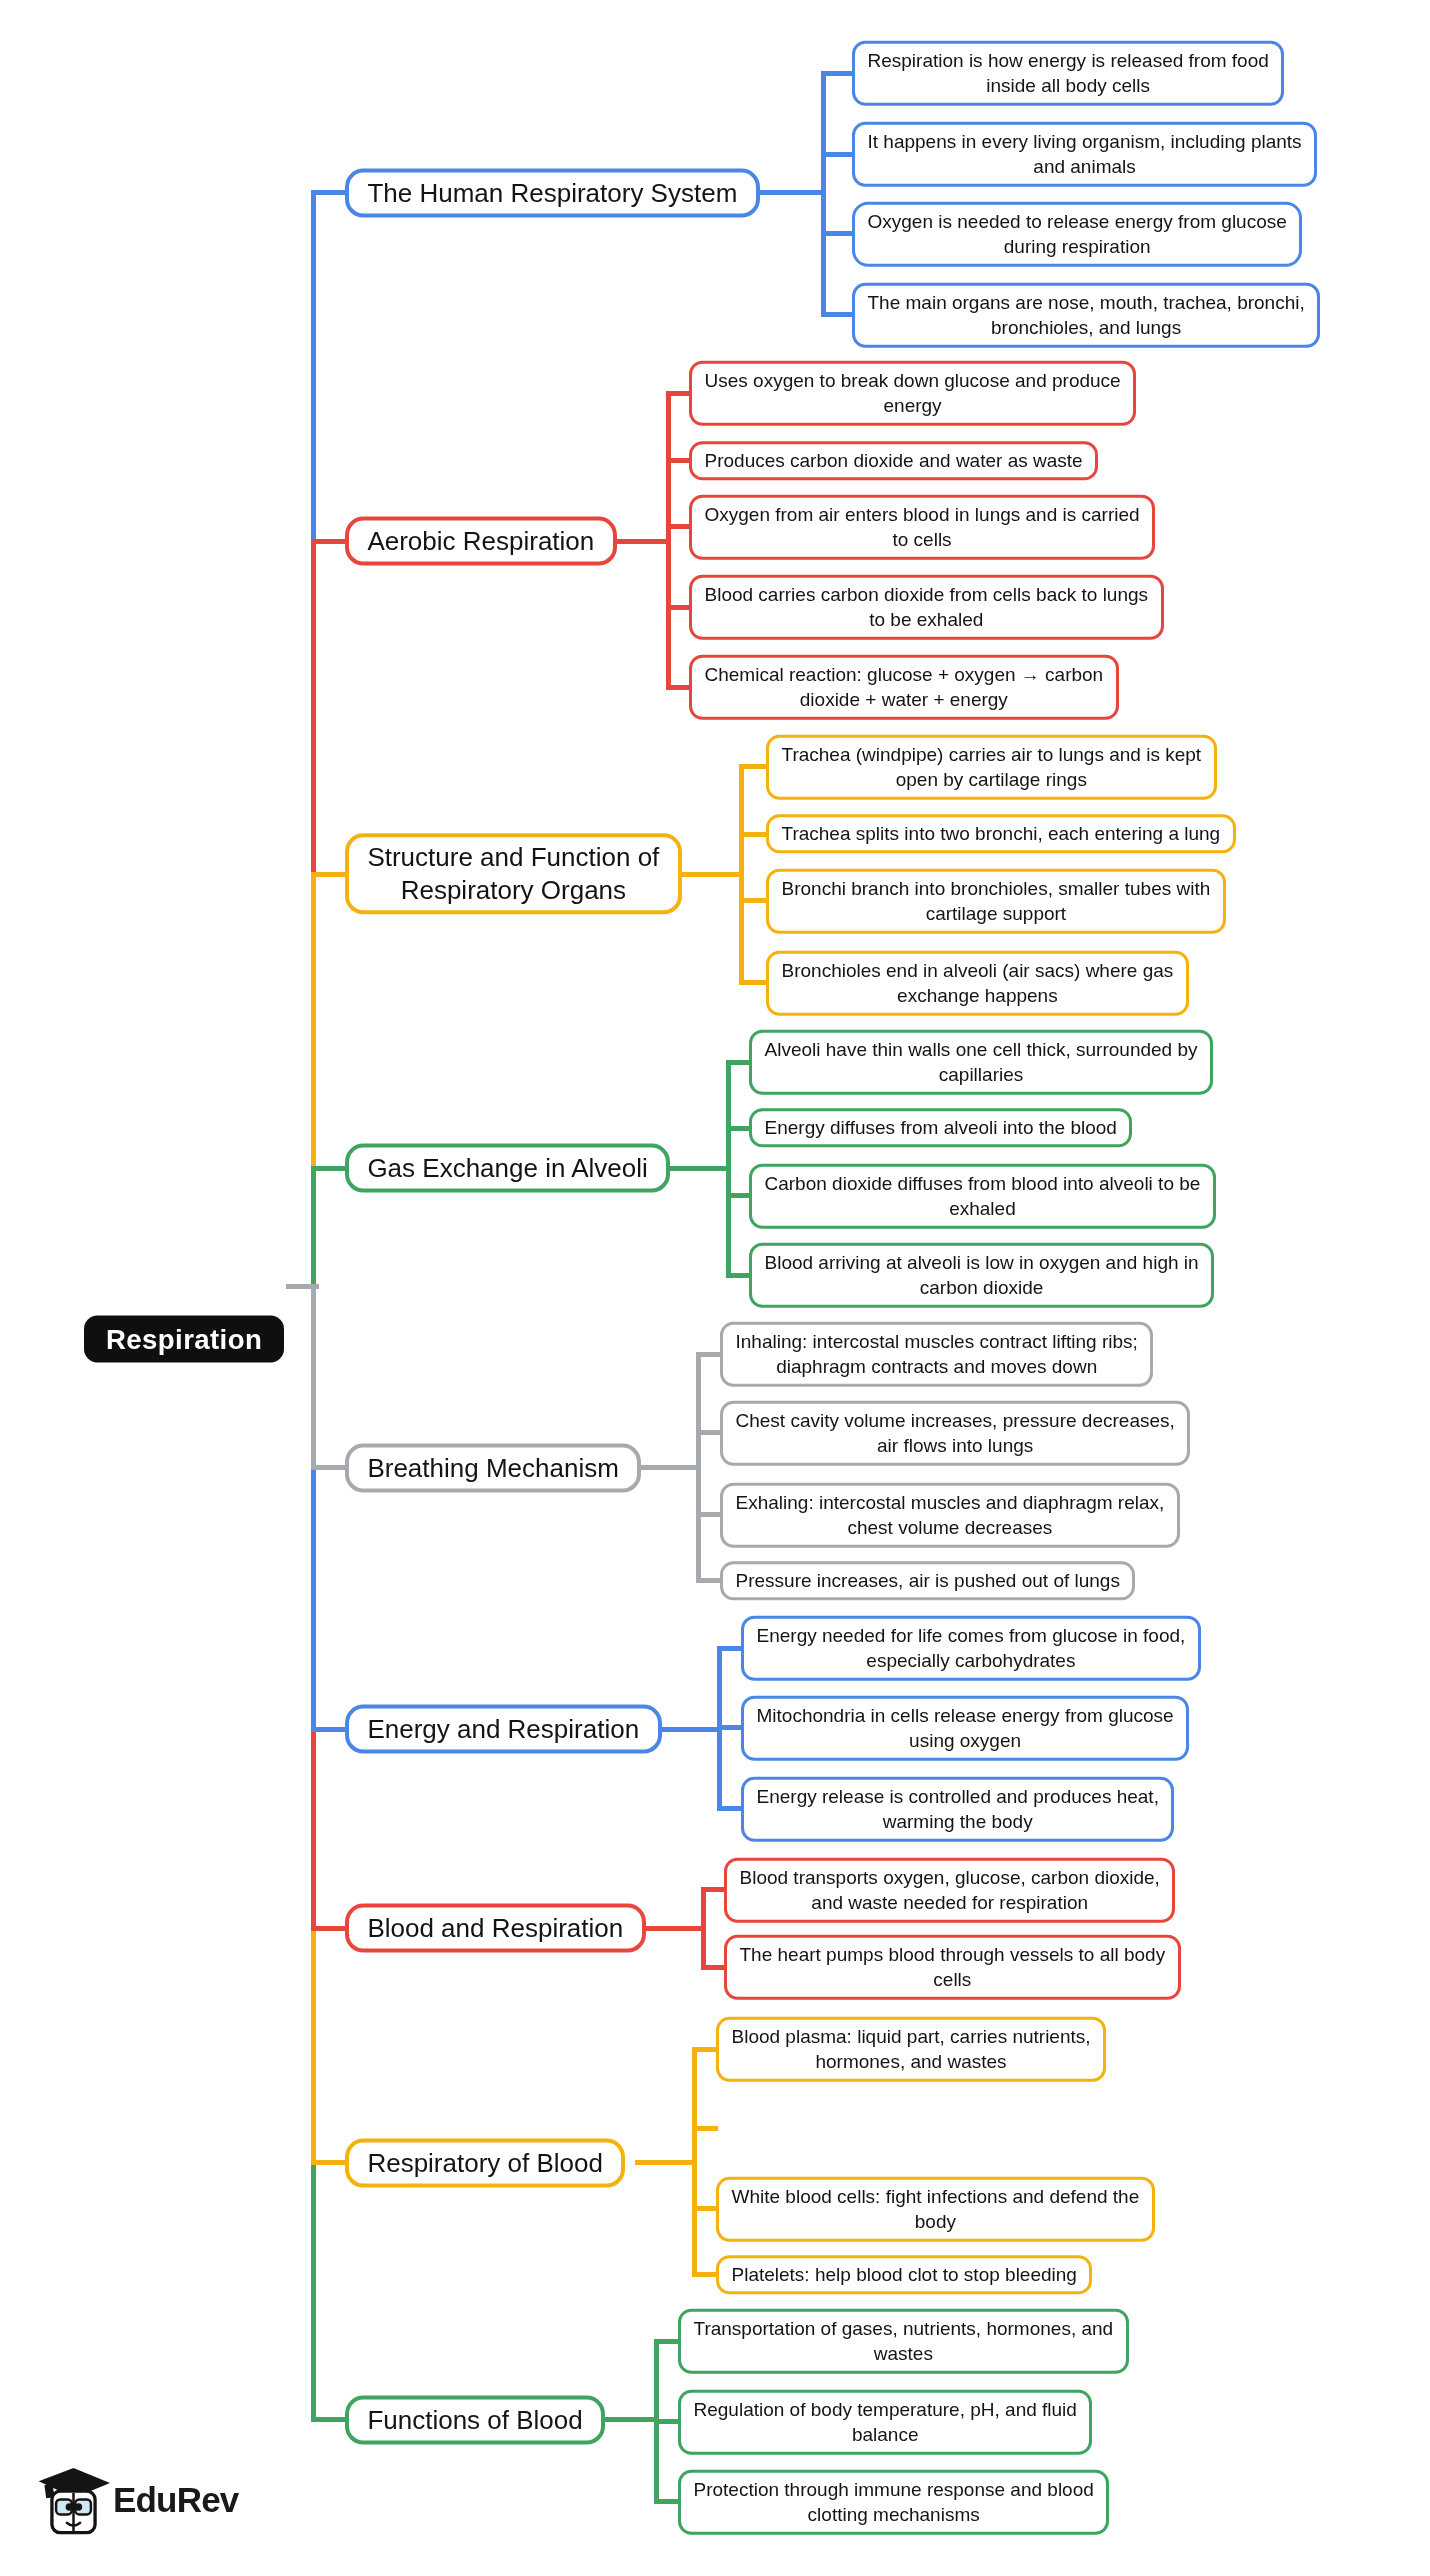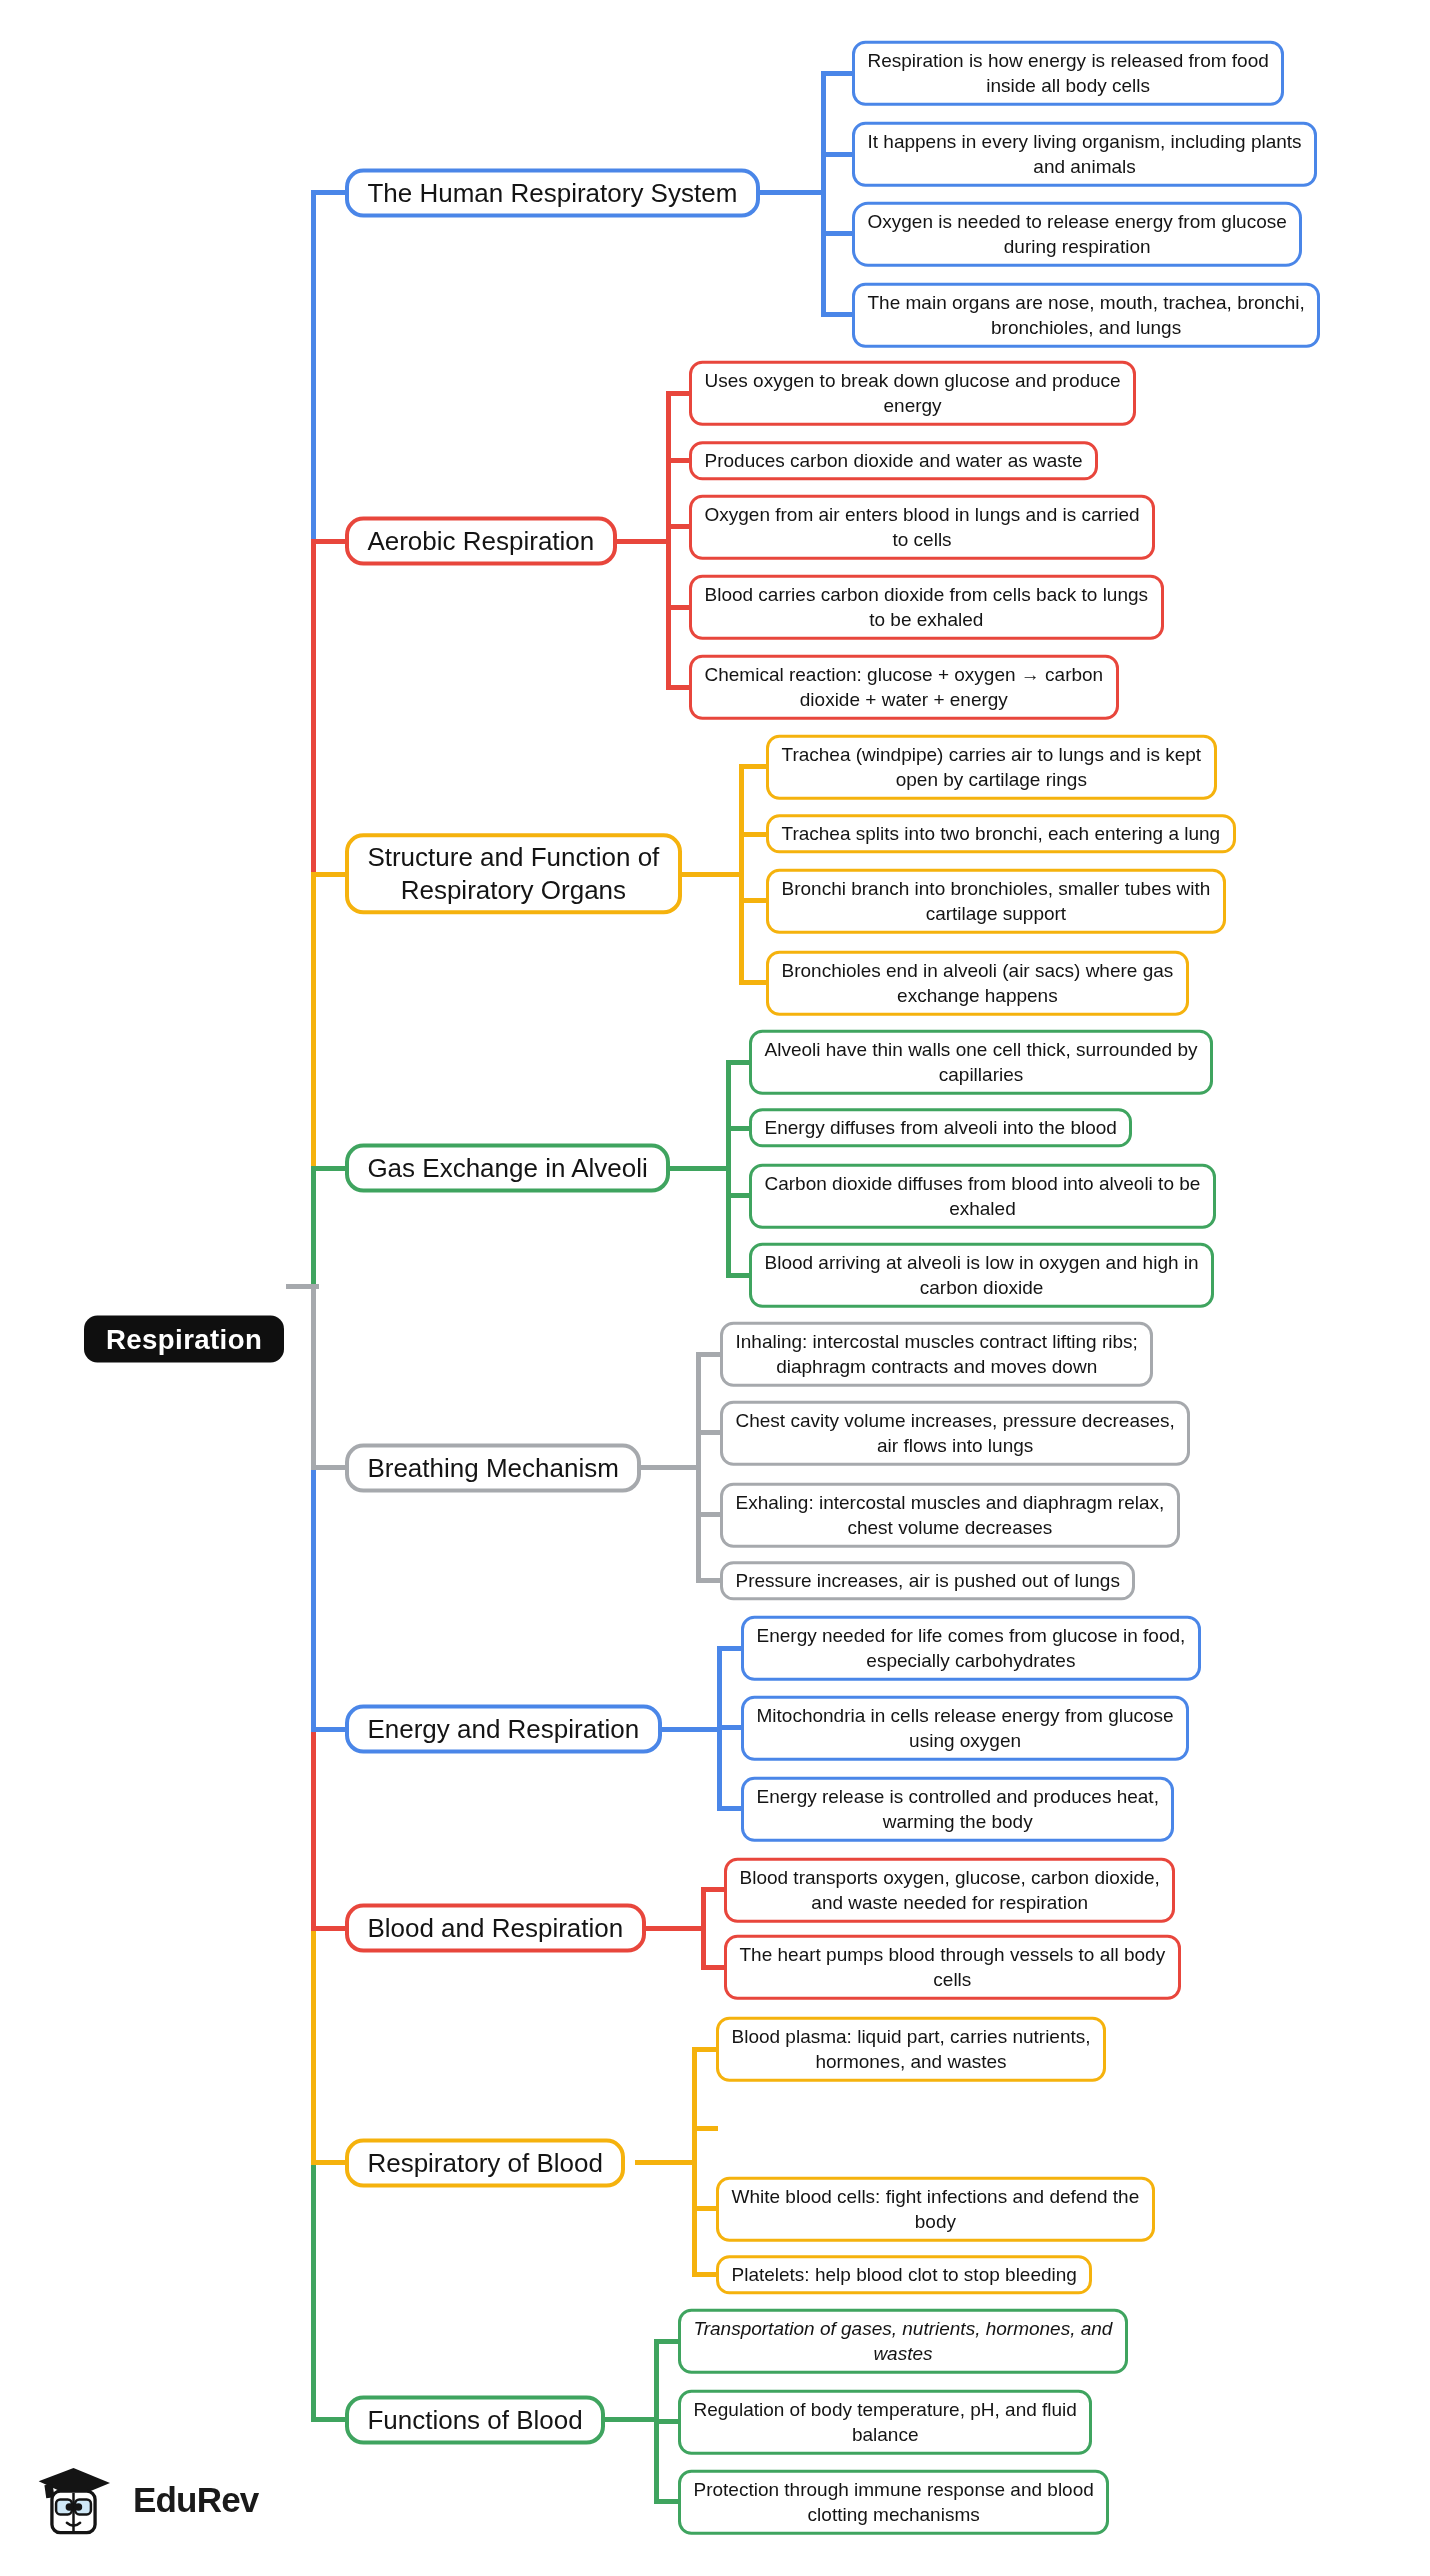--- a/index.html
+++ b/index.html
@@ -43,21 +43,21 @@
     color:#ffffff;
     font-size:27.6px;
     font-weight:bold;
     padding:7.5px 22px;
     border-radius:13.4px;
     letter-spacing:0.4px;
   }
   .watermark{
     position:absolute;z-index:3;
     left:35px;top:2463px;
-    display:flex;align-items:center;gap:21px;
+    display:flex;align-items:center;gap:1px;
   }
   .wm-text{
     font-size:35px;
     font-weight:bold;
     color:#1a1a1a;
     letter-spacing:-0.8px;
   }
 </style>
 </head>
 <body>
@@ -194,21 +194,21 @@
     <div class="line" style="left: 692px; top: 2126px; width: 26px; height: 5px; background: rgb(245, 178, 13);"></div>
     <div class="line" style="left: 692px; top: 2206px; width: 26px; height: 5px; background: rgb(245, 178, 13);"></div>
     <div class="node leaf" style="left: 716px; top: 2209px; border-color: rgb(245, 178, 13);">White blood cells: fight infections and defend the
 body</div>
     <div class="line" style="left: 692px; top: 2272px; width: 26px; height: 5px; background: rgb(245, 178, 13);"></div>
     <div class="node leaf" style="left: 716px; top: 2275px; border-color: rgb(245, 178, 13);">Platelets: help blood clot to stop bleeding</div>
     <div class="line" style="left: 311px; top: 2417px; width: 35px; height: 5px; background: rgb(63, 164, 95);"></div>
     <div class="node topic" style="left: 345px; top: 2420px; border-color: rgb(63, 164, 95);">Functions of Blood</div>
     <div class="line" style="left: 654px; top: 2339px; width: 5px; height: 165px; background: rgb(63, 164, 95);"></div>
     <div class="line" style="left: 654px; top: 2339px; width: 26px; height: 5px; background: rgb(63, 164, 95);"></div>
-    <div class="node leaf" style="left: 678px; top: 2341px; border-color: rgb(63, 164, 95); font-style: italic;">Transportation of gases, nutrients, hormones, and
+    <div class="node leaf" style="left: 678px; top: 2341px; border-color: rgb(63, 164, 95);">Transportation of gases, nutrients, hormones, and
 wastes</div>
     <div class="line" style="left: 654px; top: 2419px; width: 26px; height: 5px; background: rgb(63, 164, 95);"></div>
     <div class="node leaf" style="left: 678px; top: 2422px; border-color: rgb(63, 164, 95);">Regulation of body temperature, pH, and fluid
 balance</div>
     <div class="line" style="left: 654px; top: 2499px; width: 26px; height: 5px; background: rgb(63, 164, 95);"></div>
     <div class="node leaf" style="left: 678px; top: 2502px; border-color: rgb(63, 164, 95);">Protection through immune response and blood
 clotting mechanisms</div>
     <div class="line" style="left: 755px; top: 190px; width: 71px; height: 5px; background: rgb(74, 134, 232);"></div>
     <div class="line" style="left: 613px; top: 539px; width: 58px; height: 5px; background: rgb(232, 70, 60);"></div>
     <div class="line" style="left: 677px; top: 872px; width: 67px; height: 5px; background: rgb(245, 178, 13);"></div>

